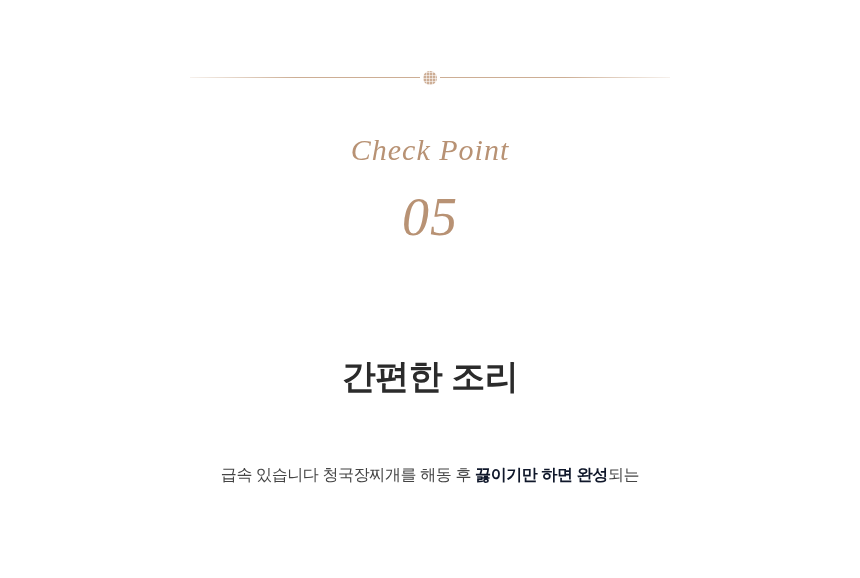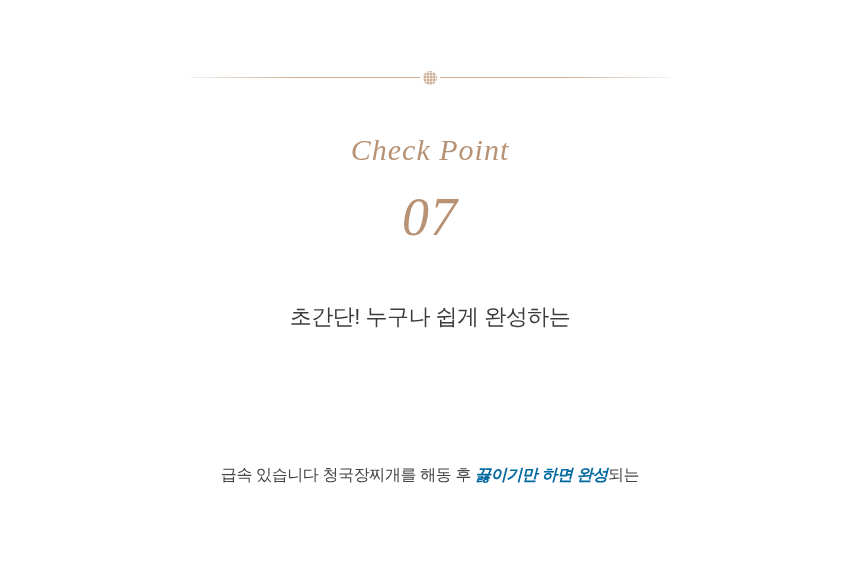--- a/index.html
+++ b/index.html
@@ -117,39 +117,38 @@
     top: 460px;
     left: 0;
     width: 860px;
     text-align: center;
     font-size: 16px;
     line-height: 30px;
     letter-spacing: -0.4px;
     color: #444444;
   }
   .desc .hl {
-    color: #0369a1;
+    color: #0f172a;
     font-weight: 700;
-    font-style: italic;
   }
 </style>
 </head>
 <body>
 
 <div class="page">
 
   <div class="divider">
     <div class="line"></div>
     <div class="ornament">
       <div class="dot"></div>
     </div>
   </div>
 
   <div class="check-point">Check Point</div>
-  <div class="number">07</div>
+  <div class="number">05</div>
 
-  <div class="subtitle">초간단! 누구나 쉽게 완성하는</div>
+  <div class="title">간편한 조리</div>
 
   <div class="desc">
     <span>급속 있습니다 청국장찌개를 해동 후 </span><span class="hl">끓이기만 하면 완성</span><span>되는</span><br>
   </div>
 
 </div>
 
 </body></html>

